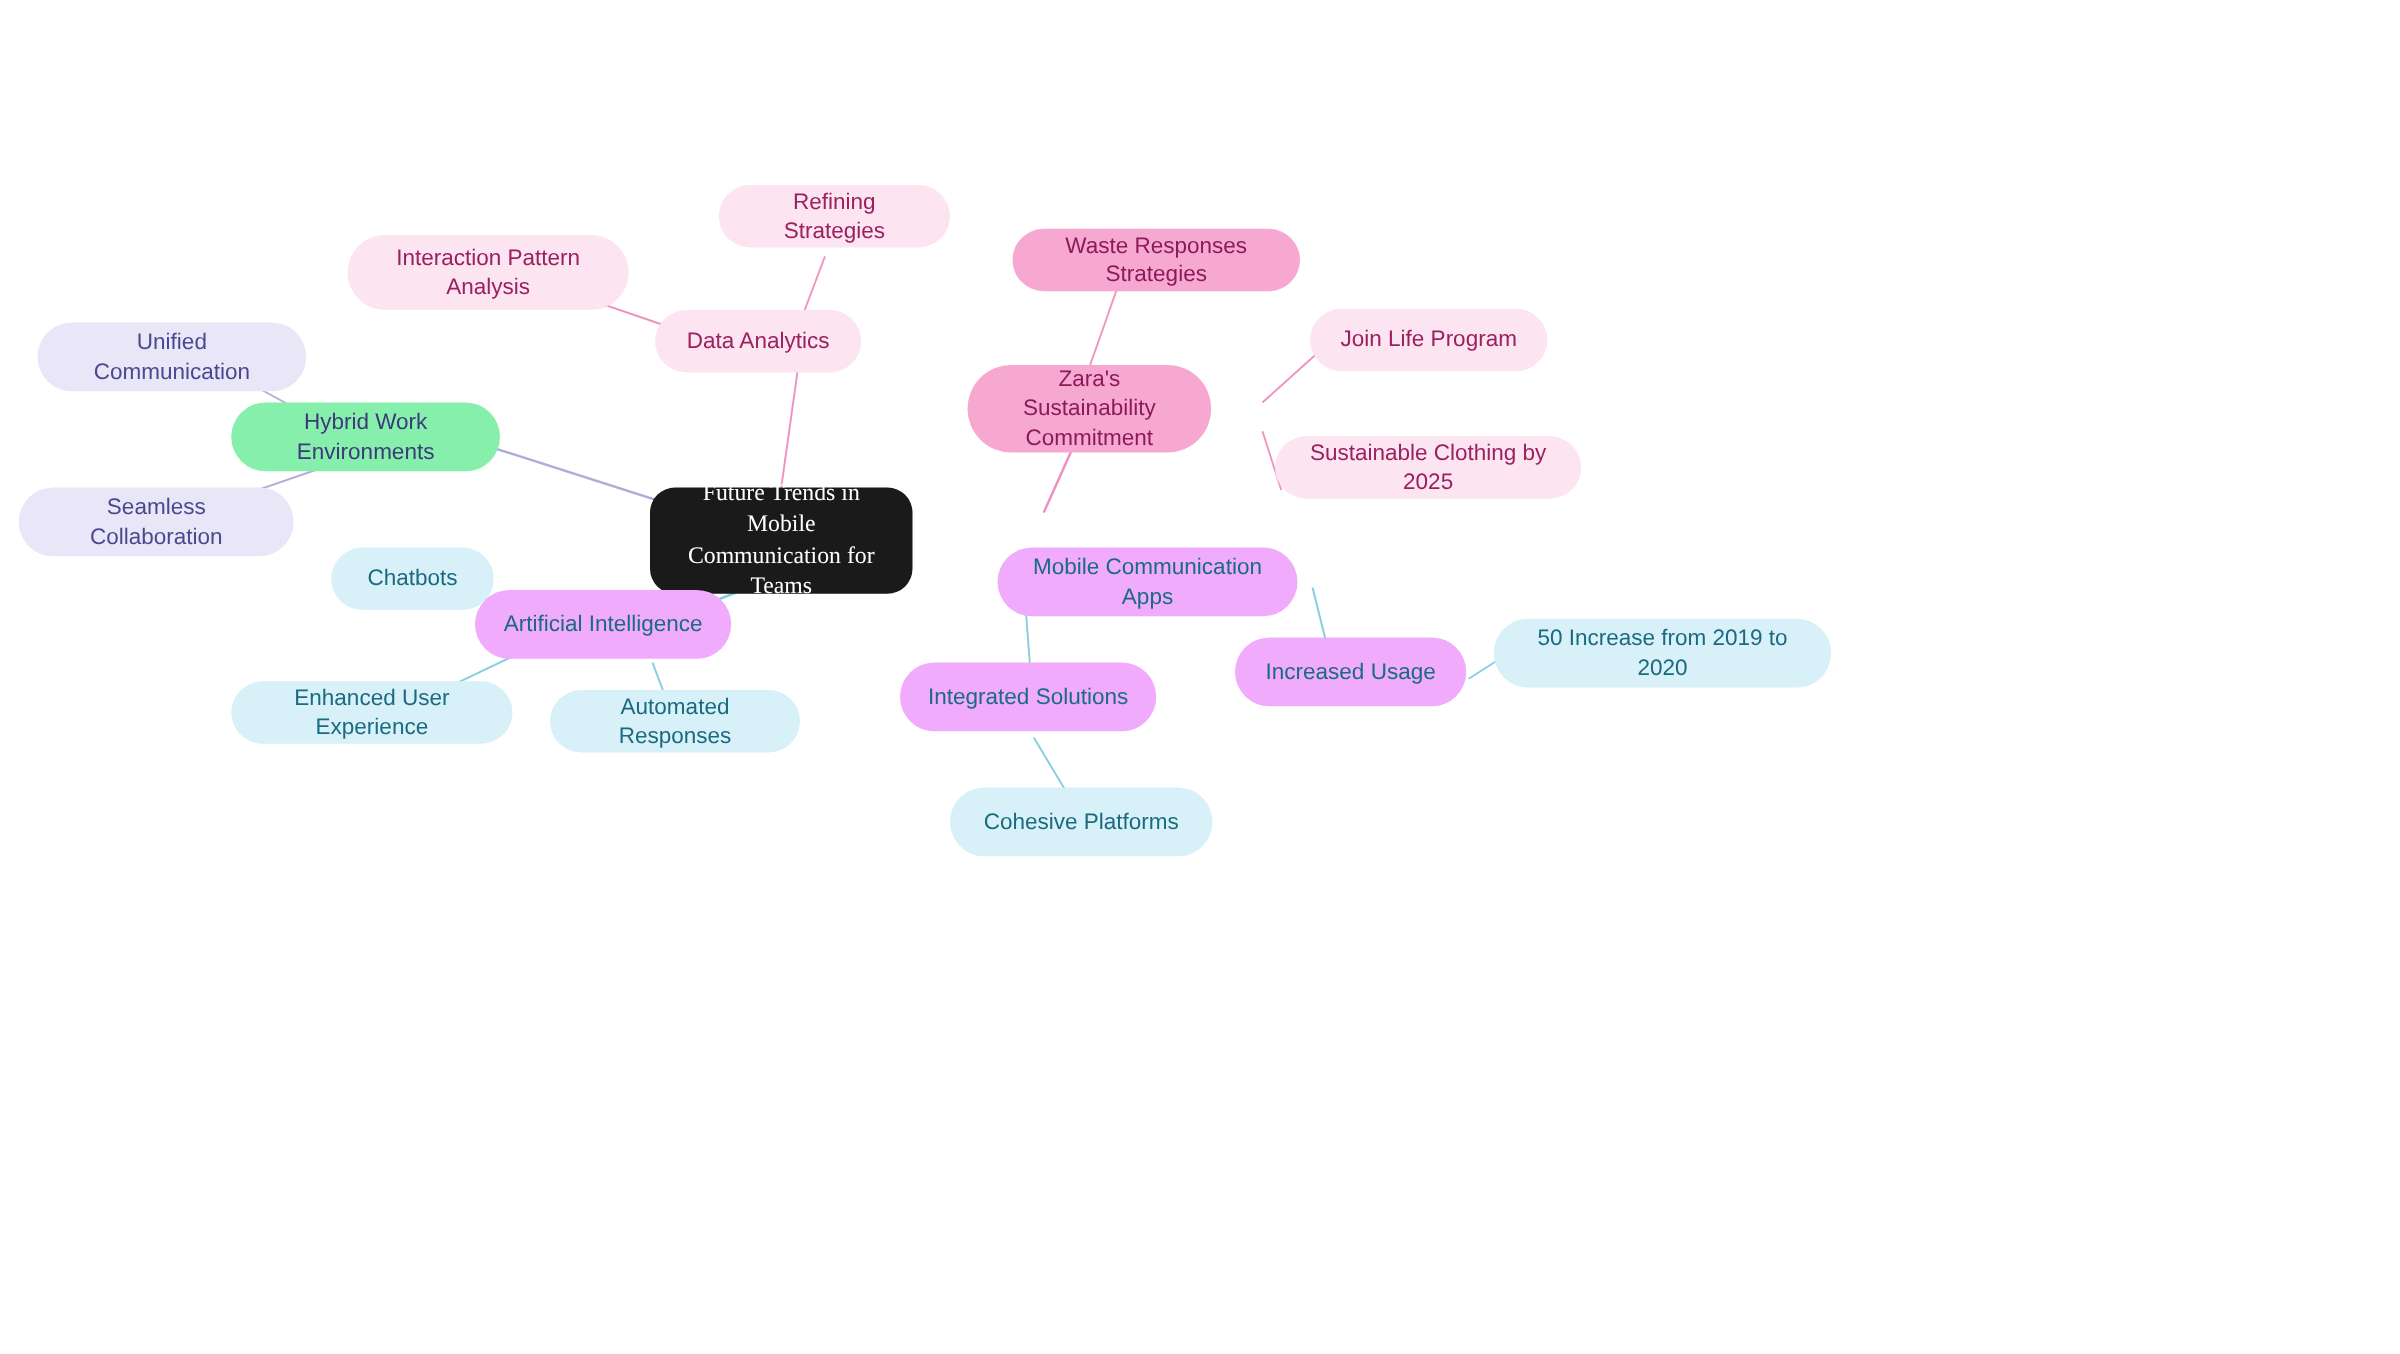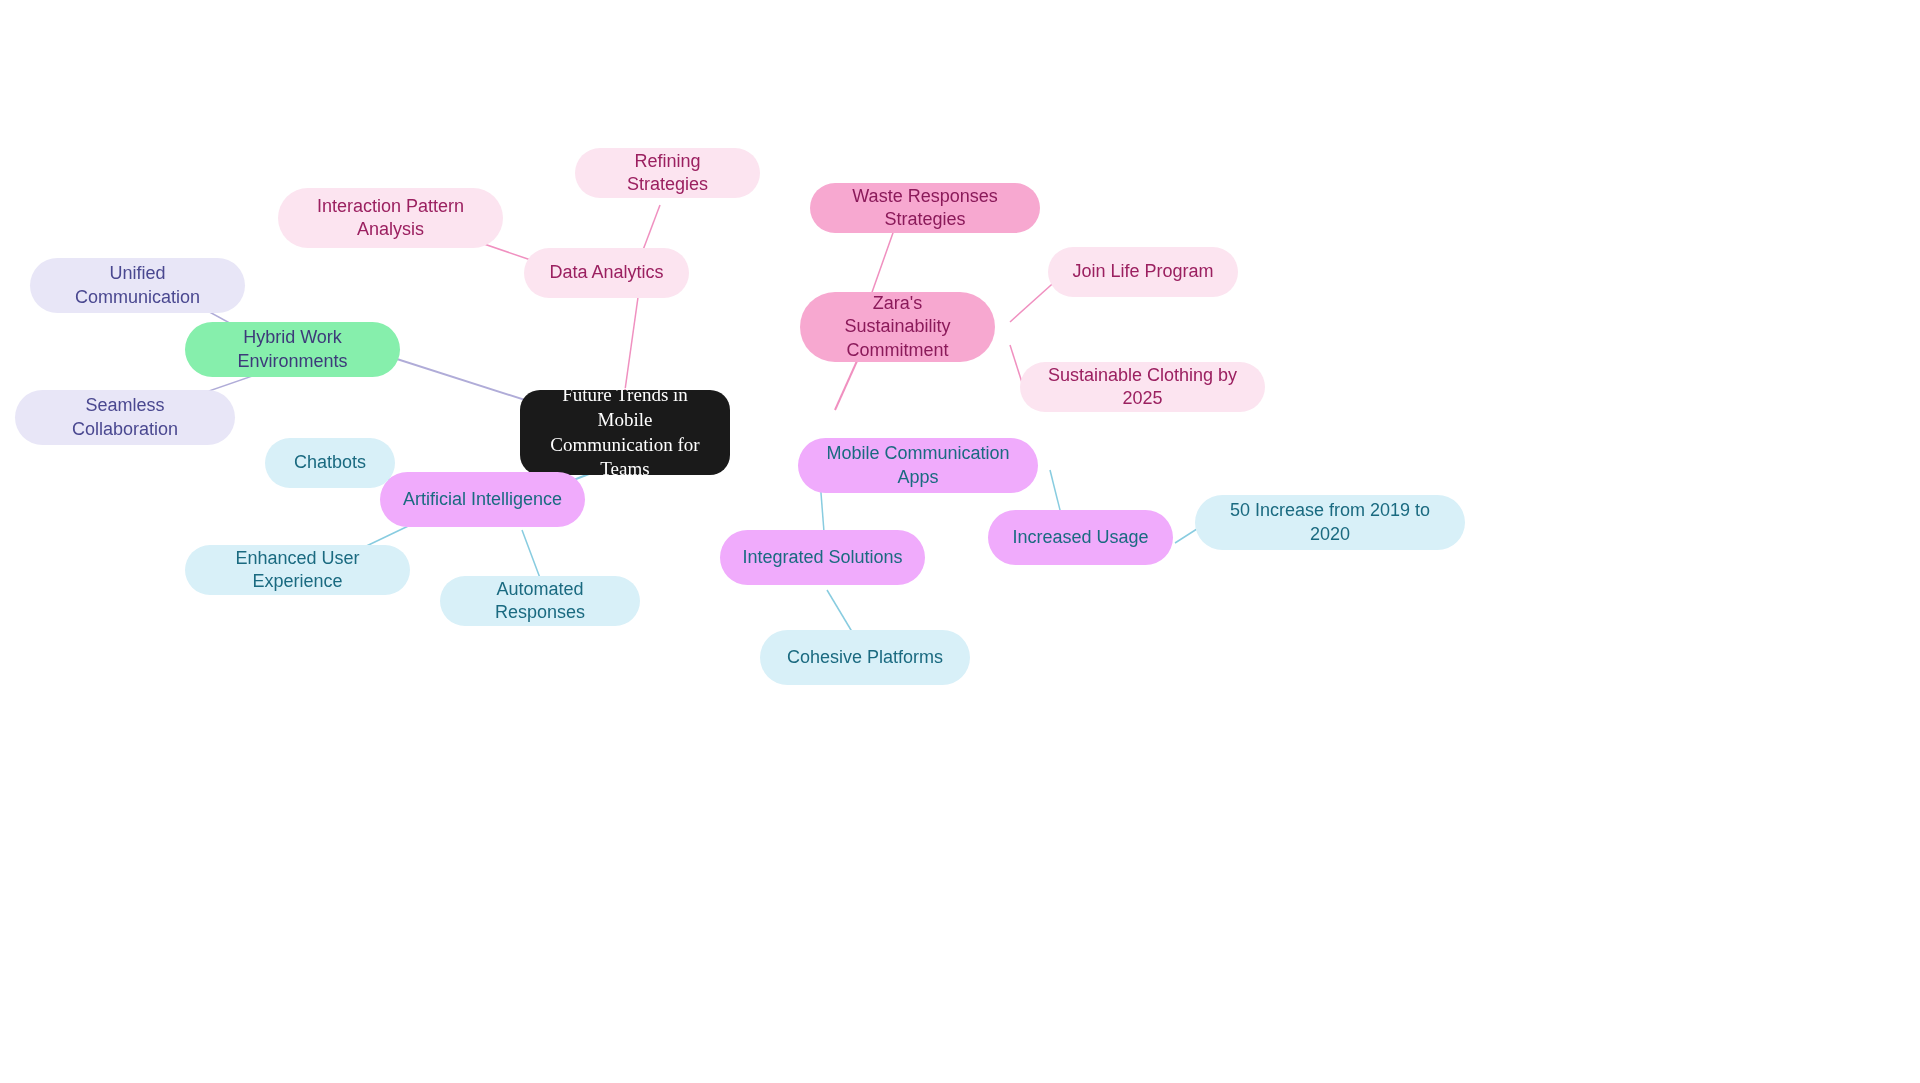--- a/index.html
+++ b/index.html
@@ -123,35 +123,35 @@
 <div class="node node-purple-light" style="left:30px; top:258px; width:215px; height:55px;">Unified Communication</div>
 
 <div class="node node-purple-light" style="left:15px; top:390px; width:220px; height:55px;">Seamless Collaboration</div>
 
 <div class="node node-pink-light" style="left:524px; top:248px; width:165px; height:50px;">Data Analytics</div>
 
 <div class="node node-pink-light" style="left:278px; top:188px; width:225px; height:60px;">Interaction Pattern Analysis</div>
 
 <div class="node node-pink-light" style="left:575px; top:148px; width:185px; height:50px;">Refining Strategies</div>
 
-<div class="node node-pink" style="left:800px; top:292px; width:195px; height:70px; text-align:center;">Zara's Sustainability Commitment</div>
+<div class="node node-pink" style="left:774px; top:292px; width:195px; height:70px; text-align:center;">Zara's Sustainability Commitment</div>
 
 <div class="node node-pink" style="left:810px; top:183px; width:230px; height:50px;">Waste Responses Strategies</div>
 
 <div class="node node-pink-light" style="left:1048px; top:247px; width:190px; height:50px;">Join Life Program</div>
 
-<div class="node node-pink-light" style="left:1020px; top:362px; width:245px; height:50px;">Sustainable Clothing by 2025</div>
+<div class="node node-pink-light" style="left:1020px; top:349px; width:245px; height:50px;">Sustainable Clothing by 2025</div>
 
 <div class="node node-blue" style="left:380px; top:472px; width:205px; height:55px;">Artificial Intelligence</div>
 
 <div class="node node-blue-light" style="left:265px; top:438px; width:130px; height:50px;">Chatbots</div>
 
 <div class="node node-blue-light" style="left:185px; top:545px; width:225px; height:50px;">Enhanced User Experience</div>
 
-<div class="node node-blue-light" style="left:440px; top:576px; width:200px; height:50px;">Automated Responses</div>
+<div class="node node-blue-light" style="left:440px; top:552px; width:200px; height:50px;">Automated Responses</div>
 
 <div class="node node-blue" style="left:798px; top:438px; width:240px; height:55px;">Mobile Communication Apps</div>
 
 <div class="node node-blue" style="left:720px; top:530px; width:205px; height:55px;">Integrated Solutions</div>
 
 <div class="node node-blue" style="left:988px; top:510px; width:185px; height:55px;">Increased Usage</div>
 
 <div class="node node-blue-light" style="left:1195px; top:495px; width:270px; height:55px;">50 Increase from 2019 to 2020</div>
 
 <div class="node node-blue-light" style="left:760px; top:630px; width:210px; height:55px;">Cohesive Platforms</div>

